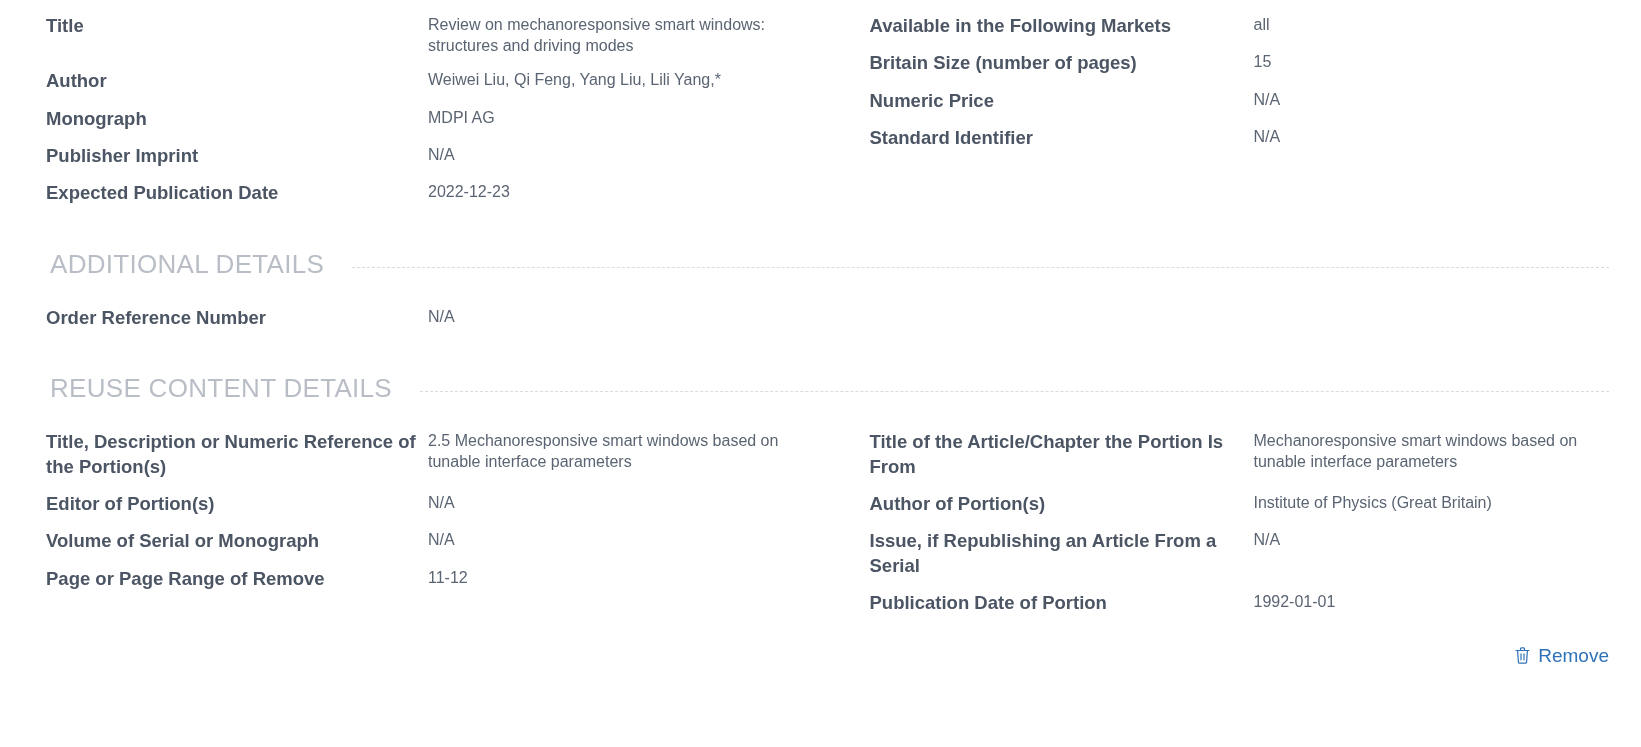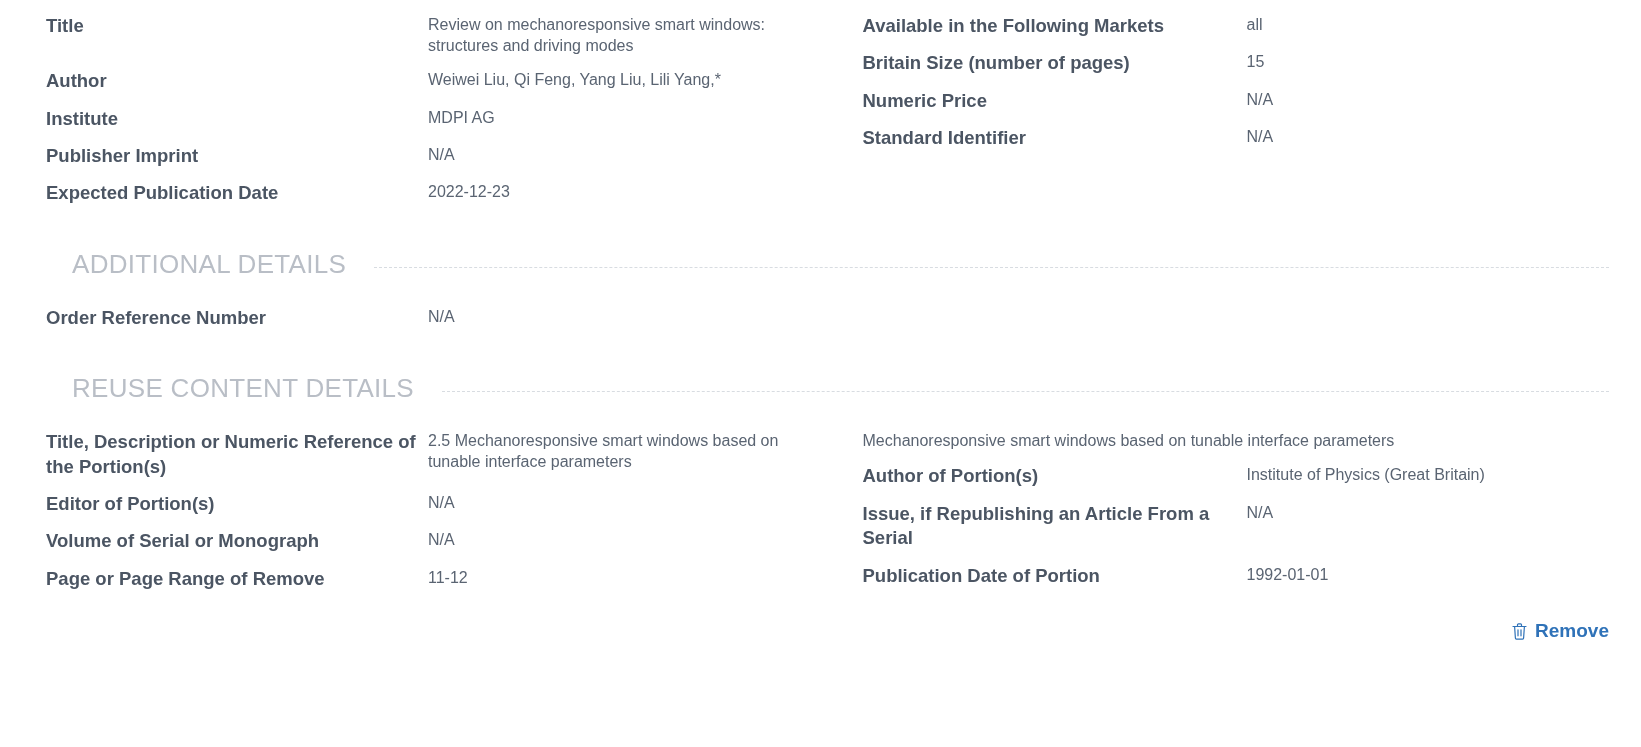--- a/index.html
+++ b/index.html
@@ -42,36 +42,37 @@
     width: 382px;
     flex: 0 0 382px;
     font-size: 18.5px;
     font-weight: bold;
     color: #4b5563;
     line-height: 1.32;
   }
   .col.right .row .lbl {
     width: 384px;
     flex: 0 0 384px;
+    margin-left: 7px;
   }
   .row .val {
     flex: 1 1 auto;
     font-size: 16px;
     font-weight: normal;
     color: #5a6472;
     line-height: 1.32;
   }
 
   
   .section {
     display: flex;
     align-items: center;
     margin-top: 30px;
     margin-bottom: 26px;
-    padding-left: 72px;
+    padding-left: 50px;
     padding-right: 32px;
   }
   .section .stitle {
     font-size: 26px;
     color: #b9bec6;
     font-weight: normal;
     letter-spacing: 0.3px;
     white-space: nowrap;
   }
   .section .sline {
@@ -83,21 +84,20 @@
   }
 
   .block-top { padding-top: 14px; }
 
   
   .actions {
     display: flex;
     justify-content: flex-end;
     padding-right: 32px;
     margin-top: 16px;
-    font-weight: bold;
   }
   .remove-link {
     display: inline-flex;
     align-items: center;
     gap: 7px;
     color: #2f72b8;
     font-size: 19px;
     cursor: pointer;
     text-decoration: none;
   }
@@ -116,21 +116,21 @@
         <div class="lbl">Title</div>
         <div class="val">Review on mechanoresponsive smart windows: structures and driving modes</div>
       </div>
 
       <div class="row">
         <div class="lbl">Author</div>
         <div class="val">Weiwei Liu, Qi Feng, Yang Liu, Lili Yang,*</div>
       </div>
 
       <div class="row">
-        <div class="lbl">Institute</div>
+        <div class="lbl">Monograph</div>
         <div class="val">MDPI AG</div>
       </div>
 
       <div class="row">
         <div class="lbl">Publisher Imprint</div>
         <div class="val">N/A</div>
       </div>
 
       <div class="row">
         <div class="lbl">Expected Publication Date</div>
@@ -202,20 +202,21 @@
 
       <div class="row">
         <div class="lbl">Page or Page Range of Remove</div>
         <div class="val">11-12</div>
       </div>
 
     </div>
     <div class="col right">
 
       <div class="row">
+        <div class="lbl">Title of the Article/Chapter the Portion Is From</div>
         <div class="val">Mechanoresponsive smart windows based on tunable interface parameters</div>
       </div>
 
       <div class="row">
         <div class="lbl">Author of Portion(s)</div>
         <div class="val">Institute of Physics (Great Britain)</div>
       </div>
 
       <div class="row">
         <div class="lbl">Issue, if Republishing an Article From a Serial</div>

